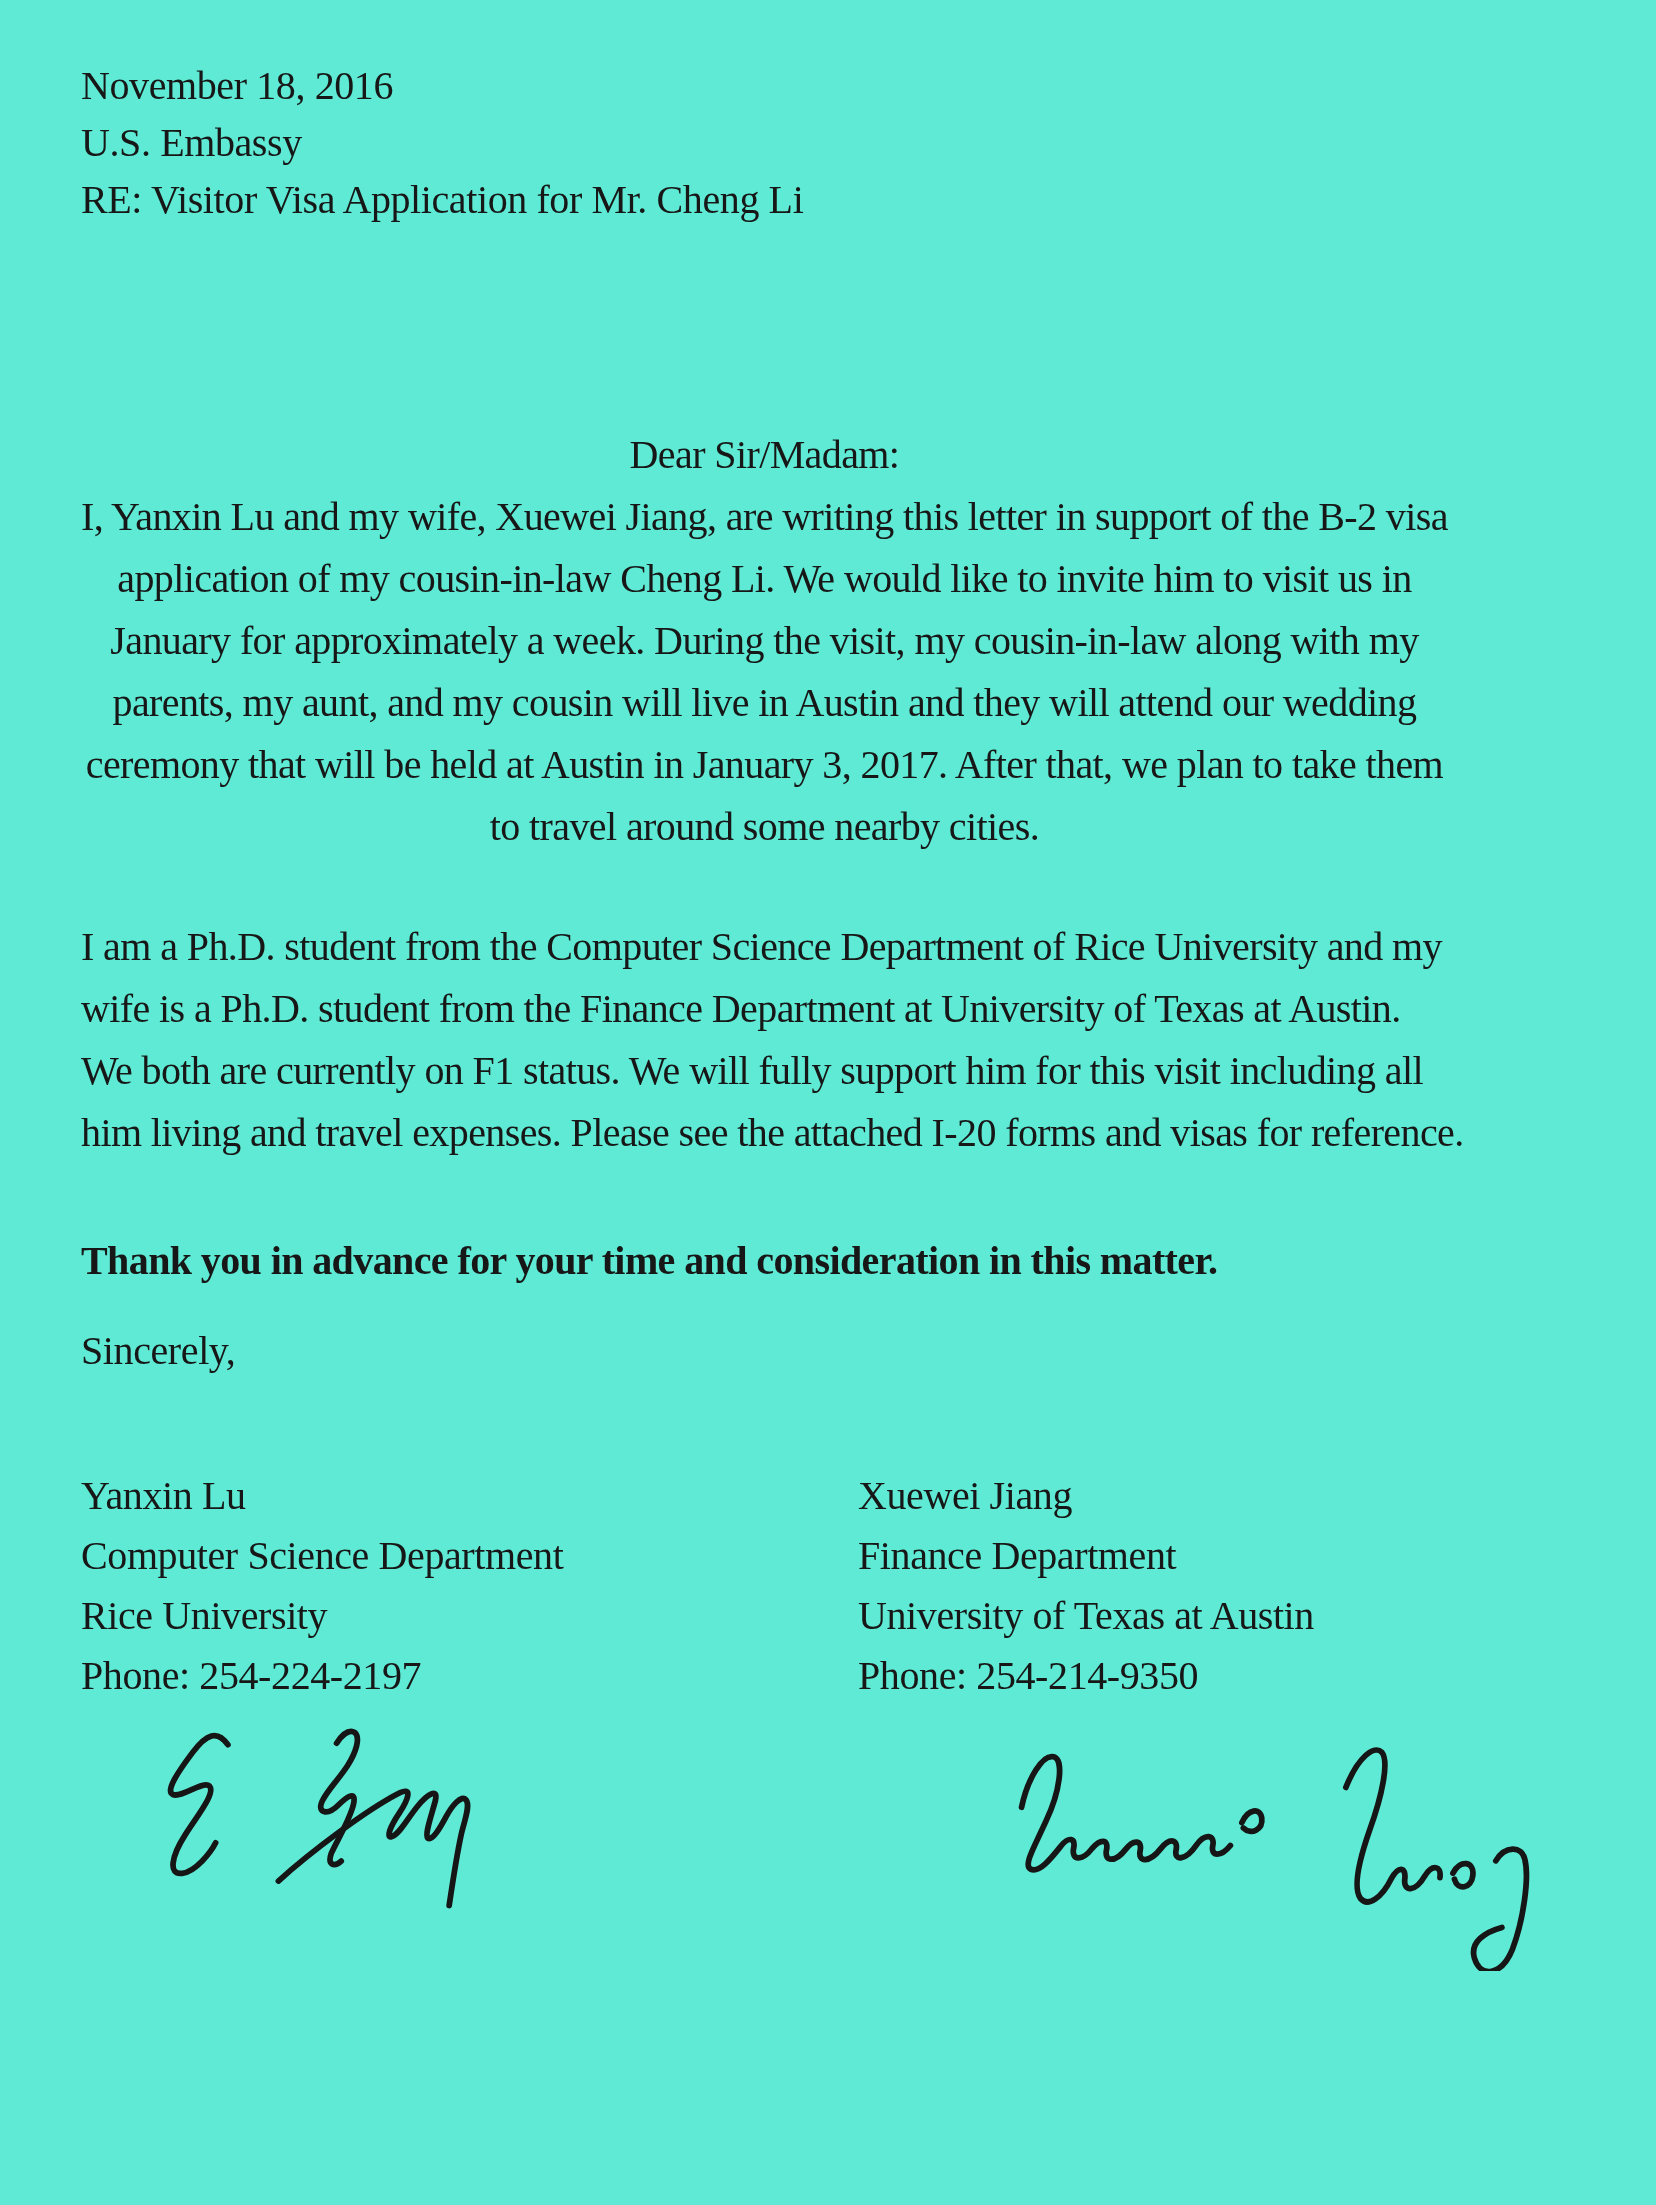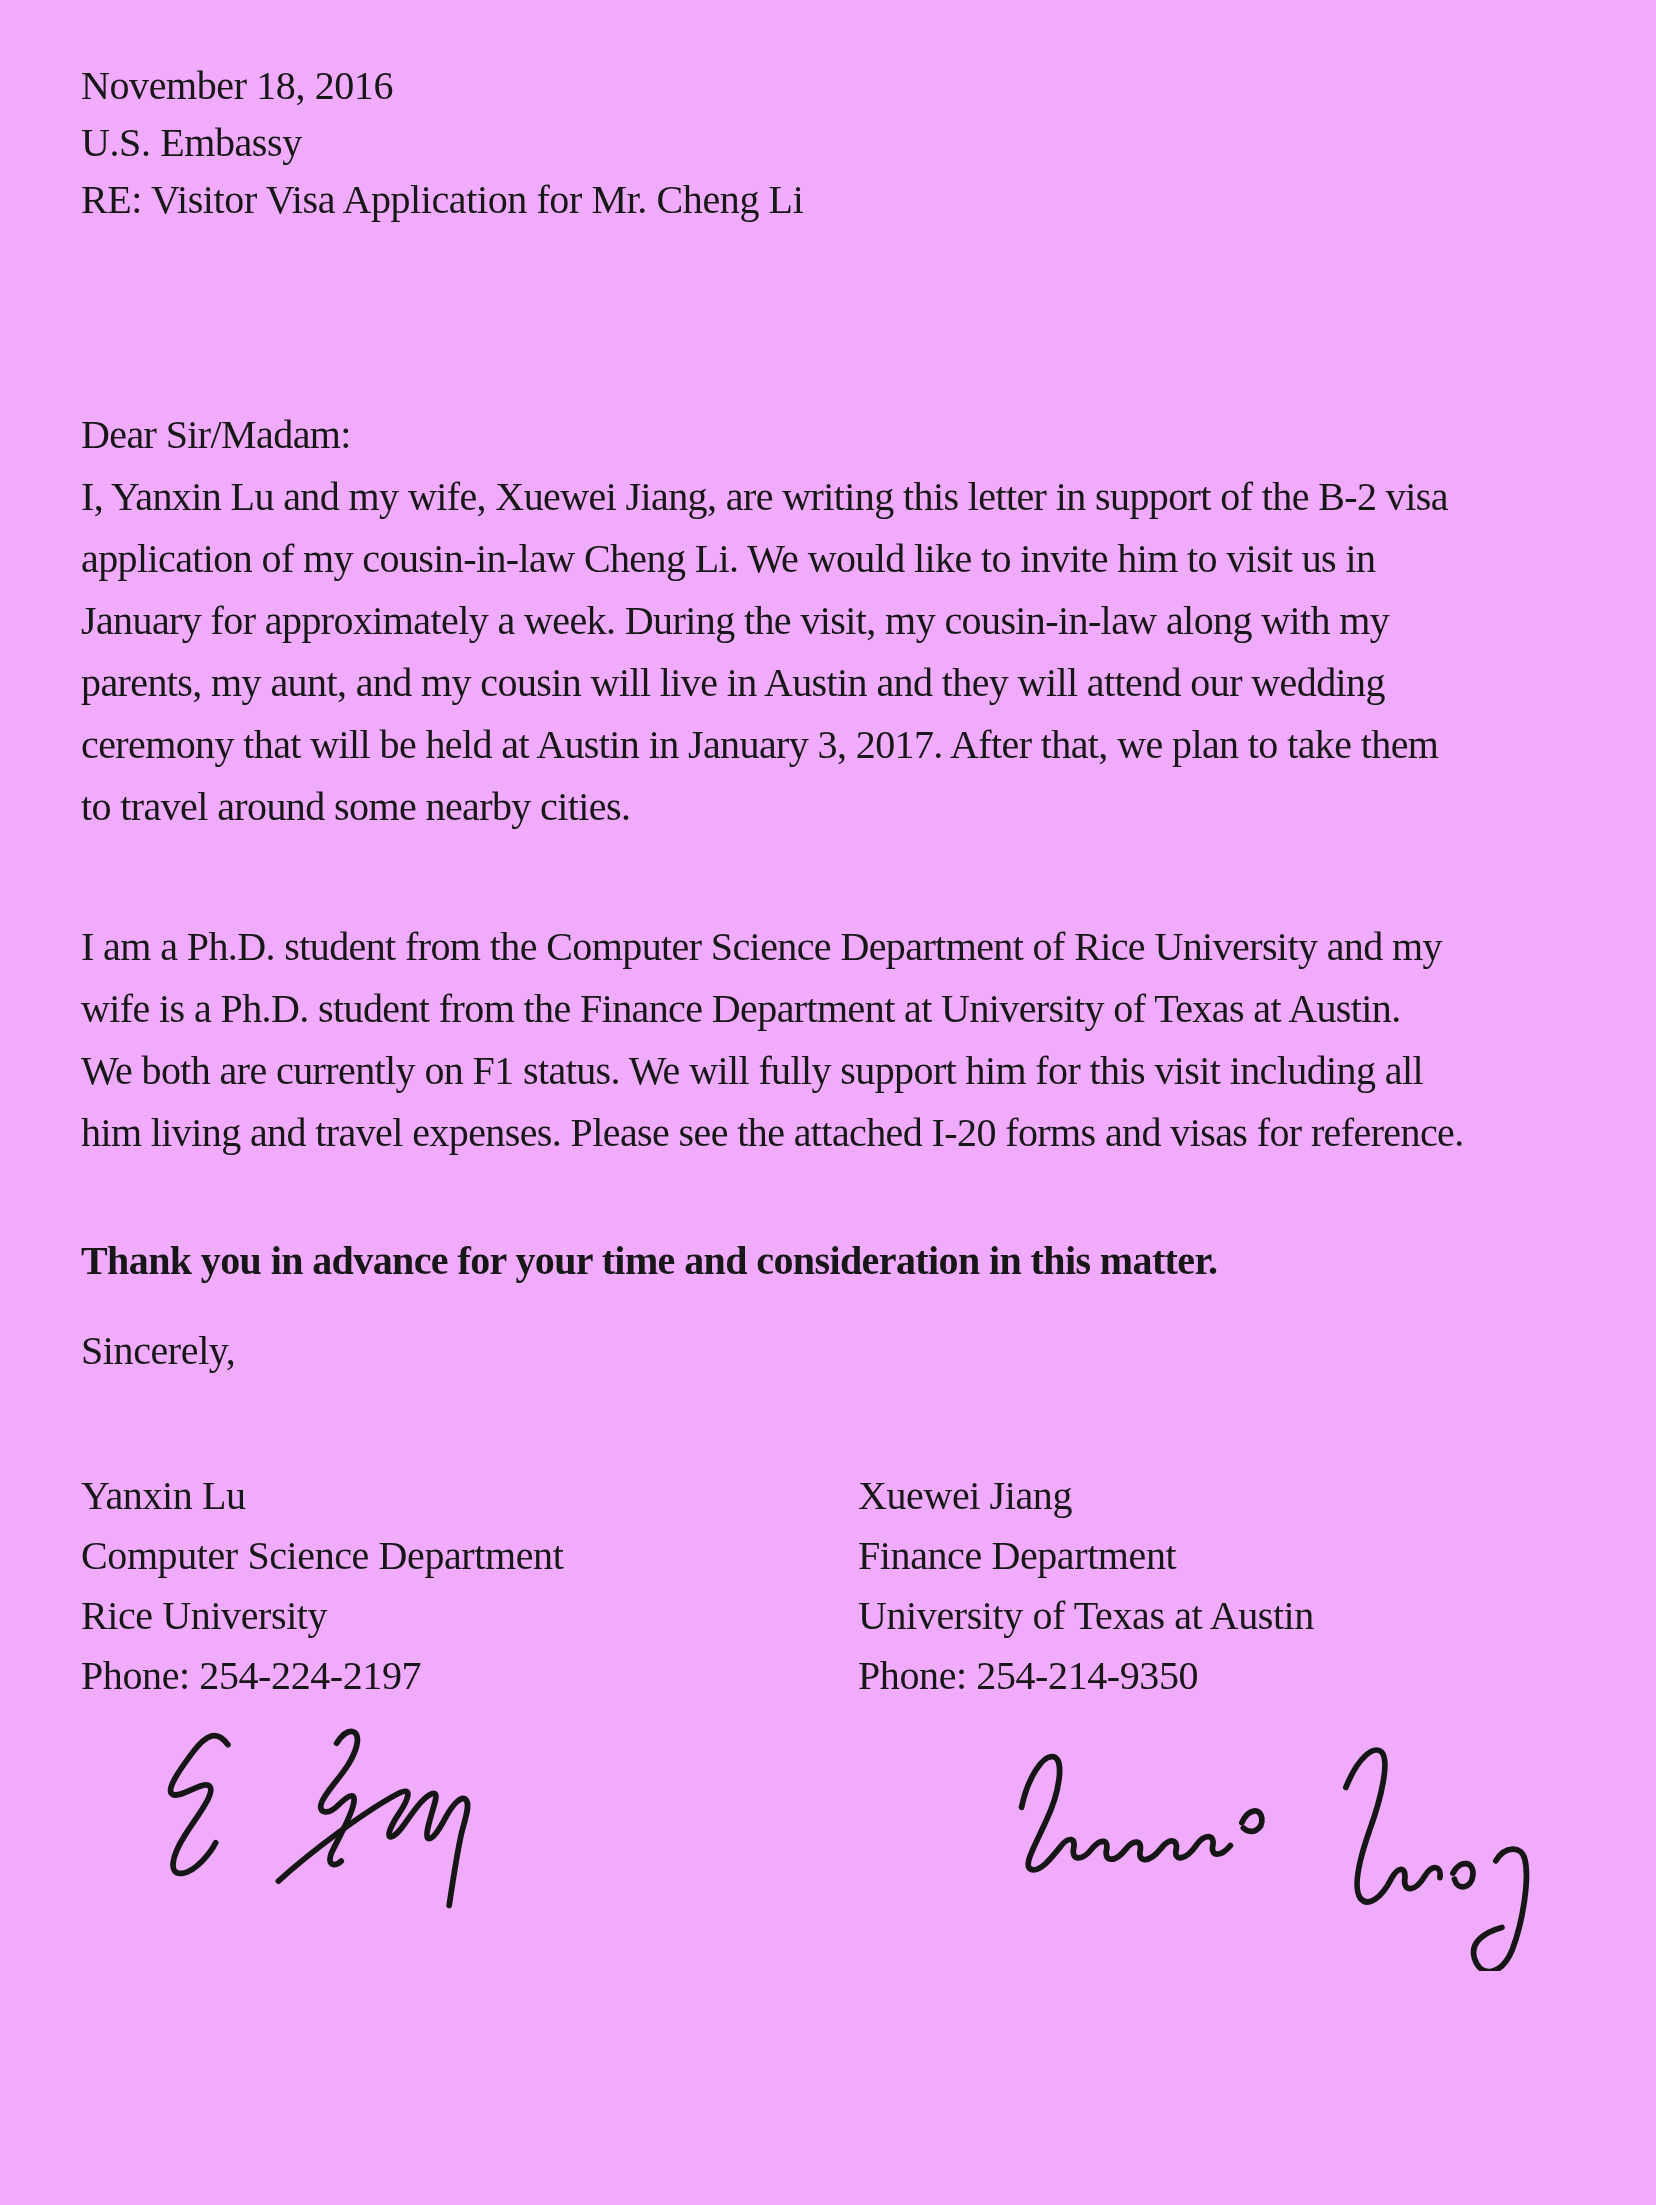--- a/index.html
+++ b/index.html
@@ -5,37 +5,37 @@
   * { box-sizing: border-box; }
   html, body {
     margin: 0; padding: 0;
     width: 1656px; height: 2205px;
     background: #ffffff;
     overflow: hidden;
   }
   .page {
     position: relative;
     width: 1656px; height: 2205px;
-    background: #f0abfc;
+    background: #5eead4;
     color: #171717;
     font-family: "Liberation Serif", "DejaVu Serif", serif;
   }
   .line { white-space: nowrap; }
 
   .addr-block {
     position: absolute; left: 81px; top: 57px;
     font-size: 40px; line-height: 57px;
     letter-spacing: -0.4px;
   }
   .para {
     position: absolute; left: 81px;
     font-size: 40px; line-height: 62px;
     letter-spacing: -0.6px;
   }
-  .p1 { top: 404px; }
+  .p1 { top: 424px; text-align: center; }
   .p2 { top: 916px; font-family: Liberation Serif, serif; }
   .p3 { top: 1230px; font-weight: bold; }
   .closing {
     position: absolute; left: 81px; top: 1320px;
     font-size: 40px; line-height: 62px; letter-spacing: -0.4px;
   }
   .signer {
     position: absolute; top: 1466px;
     font-size: 40px; line-height: 60px;
     letter-spacing: -0.4px;

